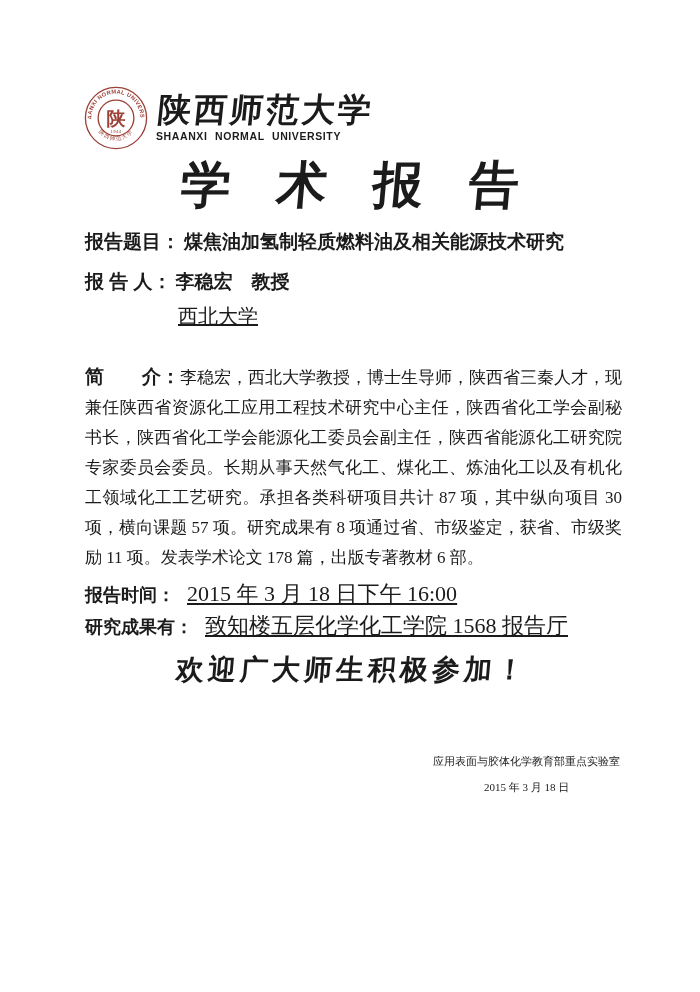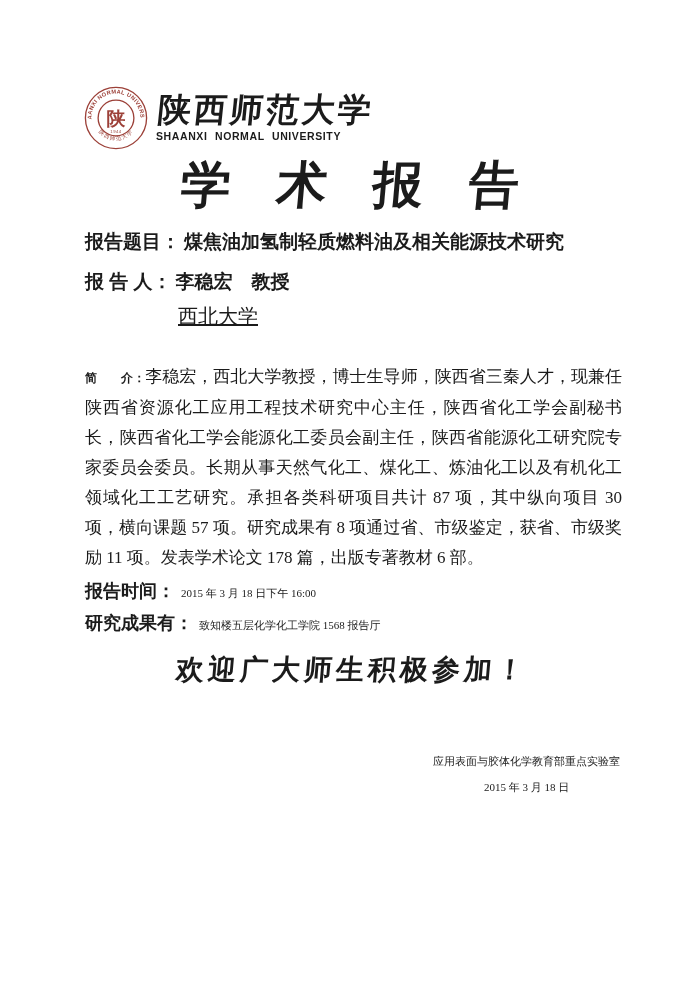--- a/index.html
+++ b/index.html
@@ -96,34 +96,35 @@
   .intro {
     position: absolute;
     top: 362px;
     left: 85px;
     width: 537px;
     font-size: 17px;
     line-height: 30px;
     text-align: justify;
     text-justify: inter-character;
   }
-  .intro .intro-label { font-size: 12px; }
+  .intro .intro-label { font-size: 19px; }
   
   .sched-row {
     position: absolute;
     left: 85px;
     white-space: nowrap;
     font-size: 18px;
   }
   .s-time  { top: 579px; }
   .s-place { top: 611px; }
   .sched-row .value {
-    margin-left: 6px;
-    font-size: 11px;
+    margin-left: 12px;
+    font-size: 22px;
     font-weight: normal;
+    text-decoration: underline;
   }
   
   .welcome {
     position: absolute;
     top: 651px;
     left: 0;
     width: 700px;
     text-align: center;
     font-size: 28px;
     font-weight: bold;

